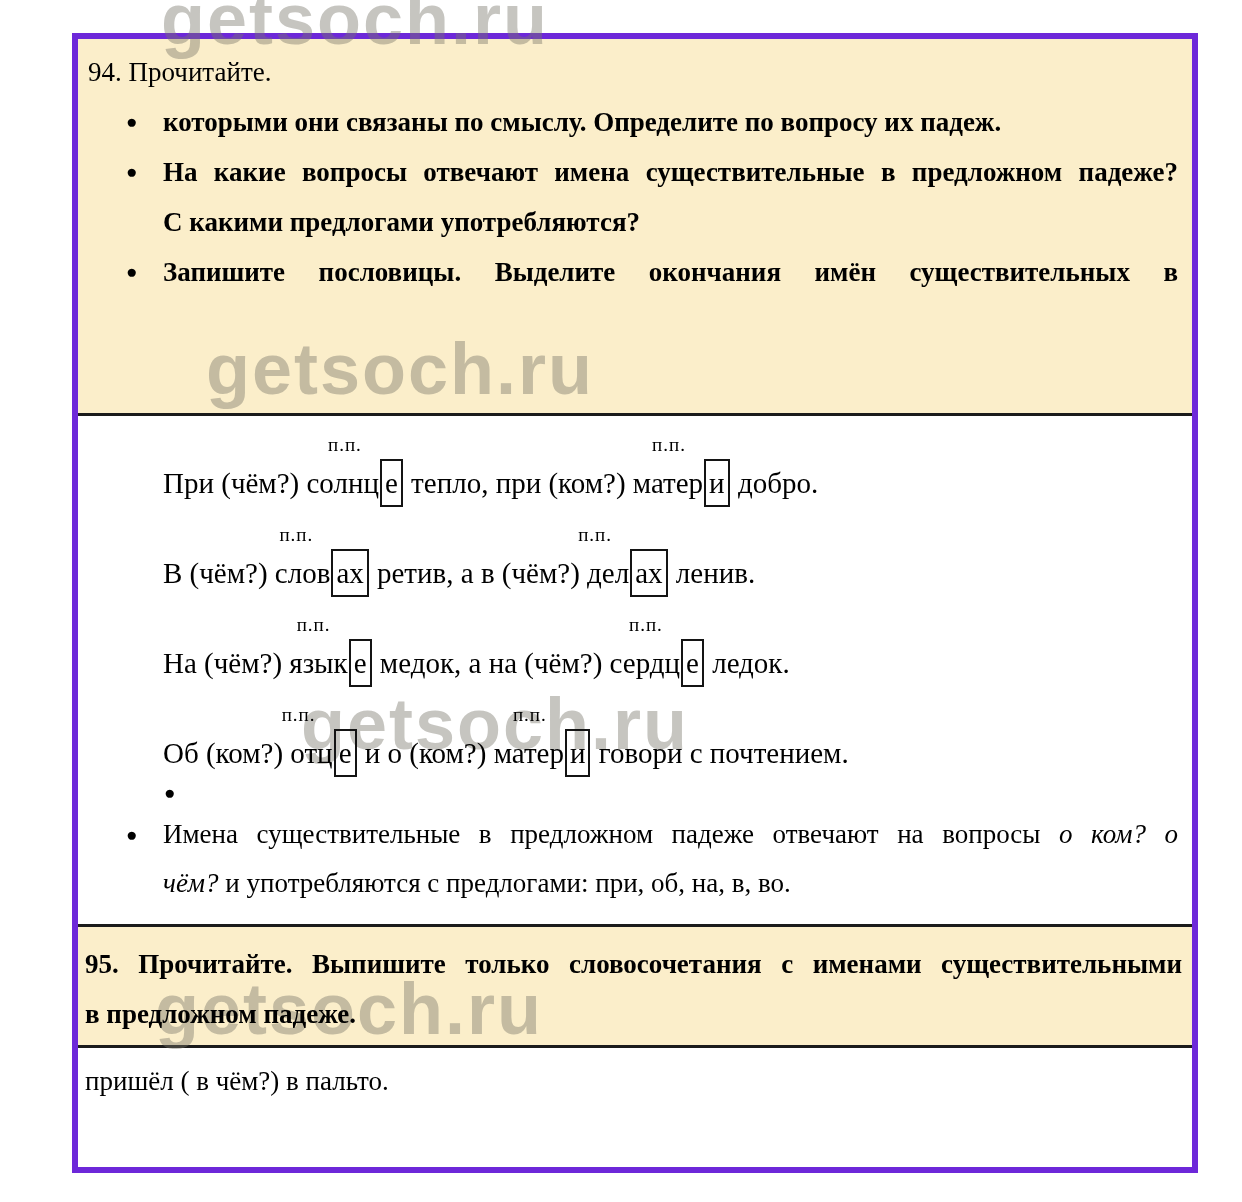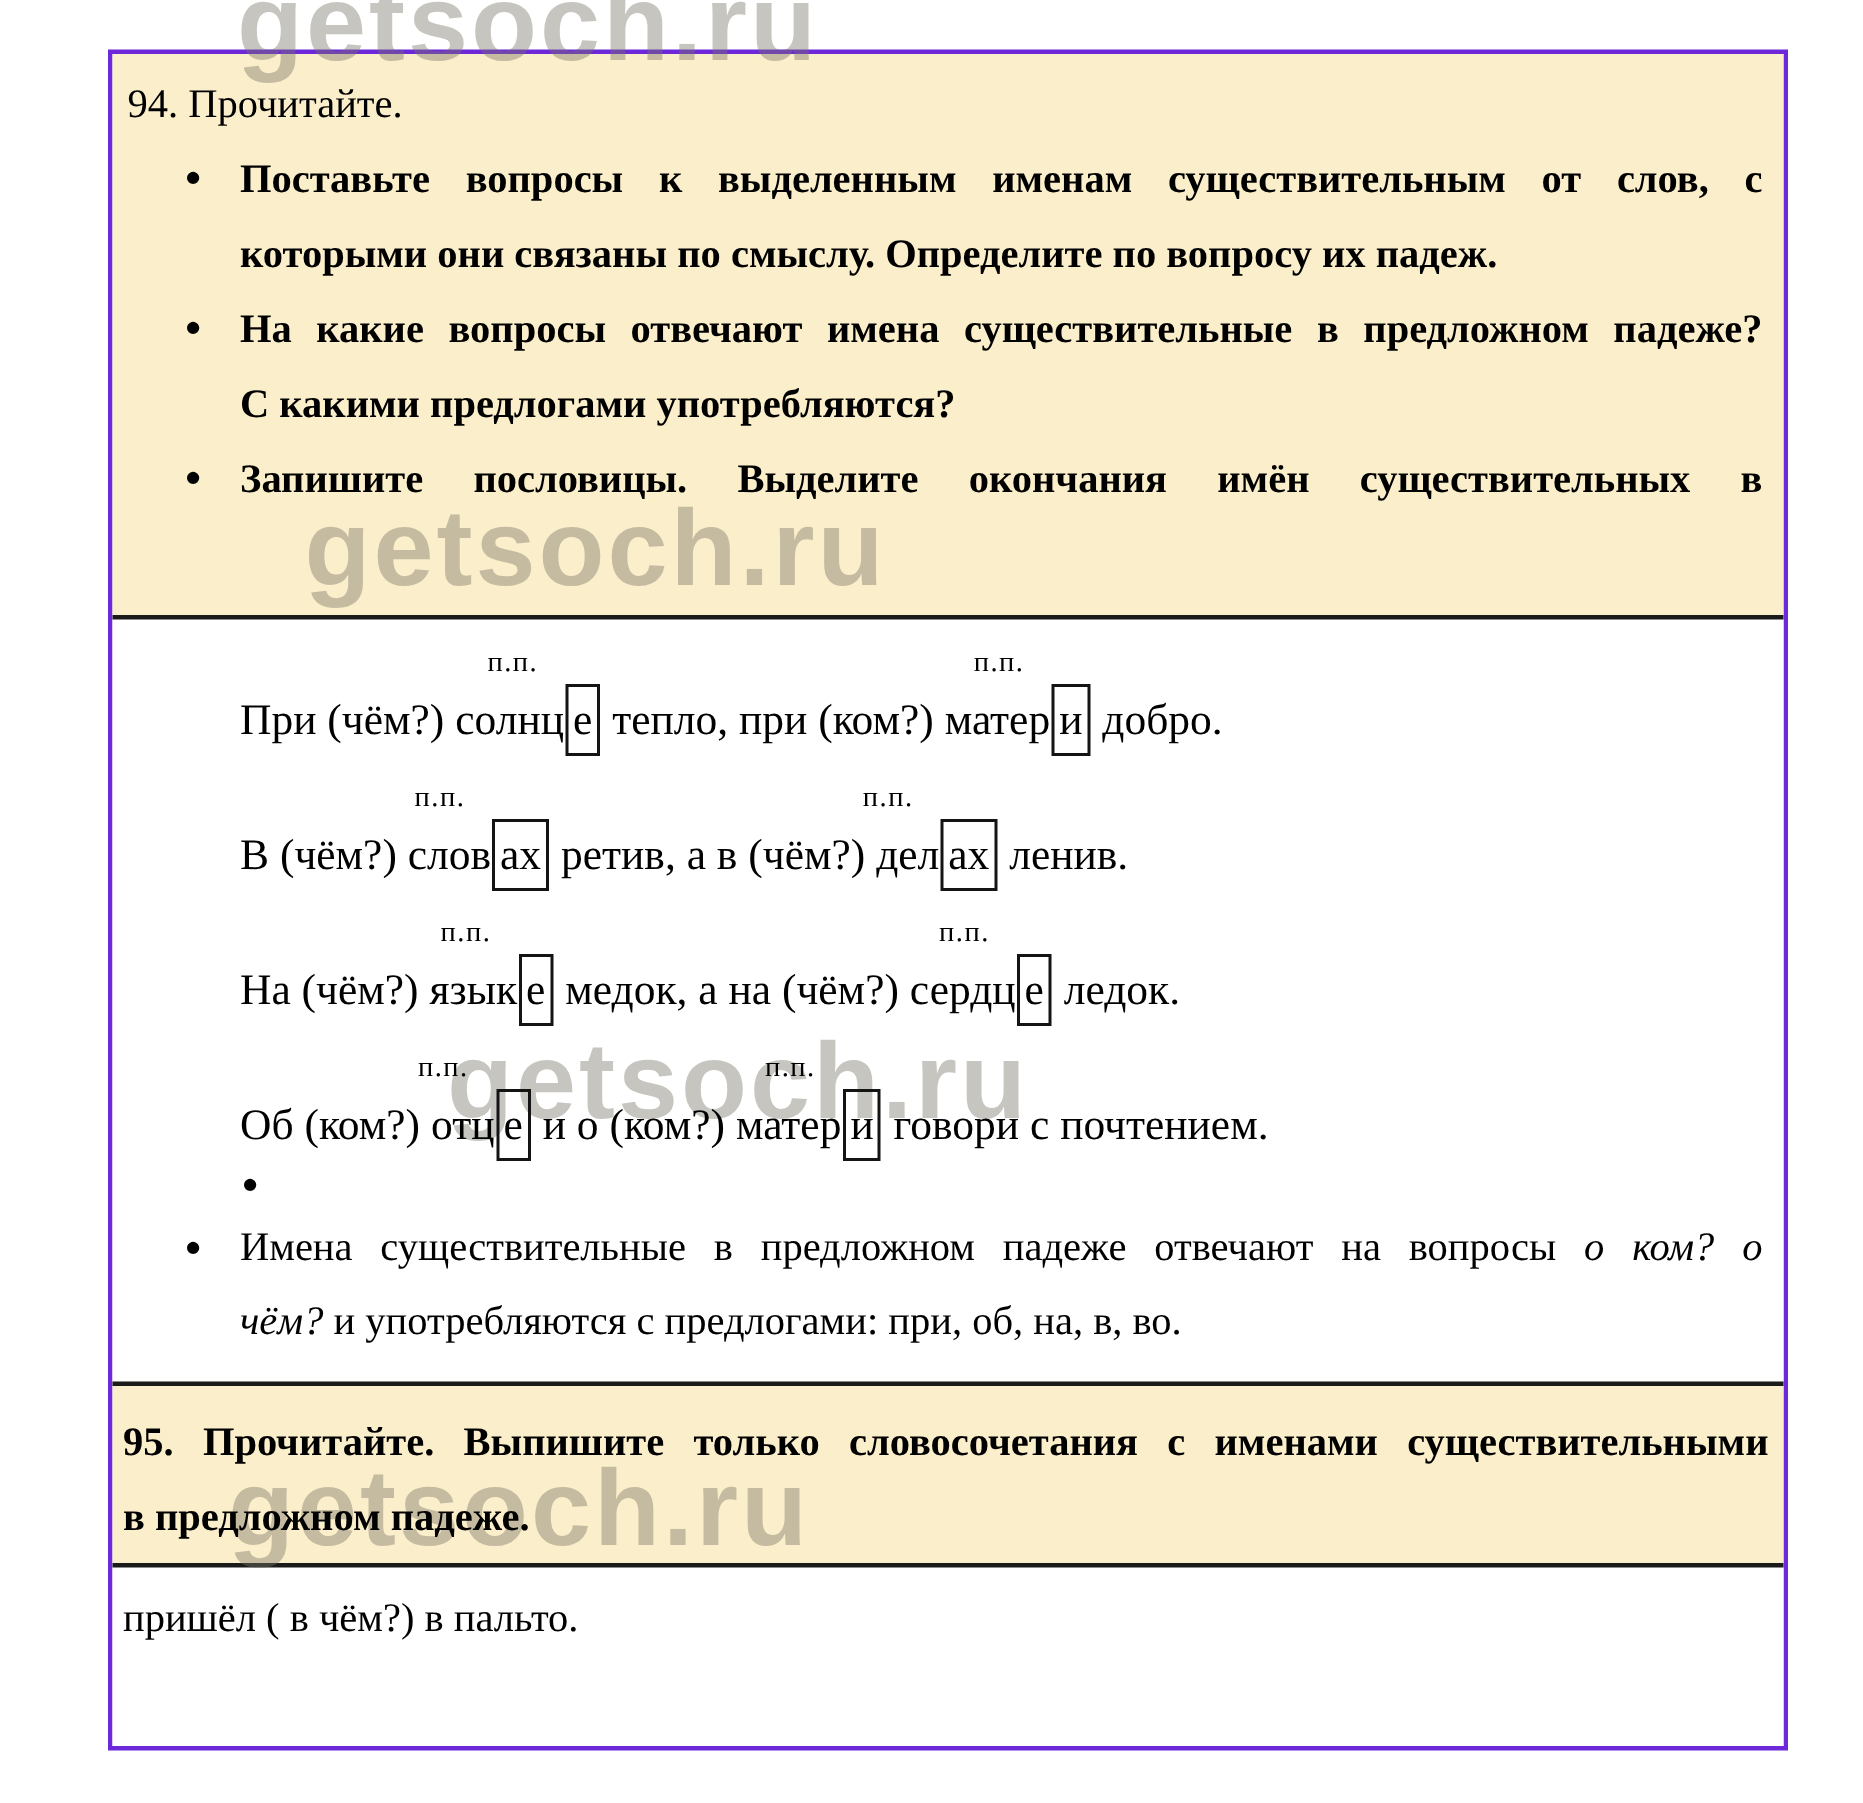--- a/index.html
+++ b/index.html
@@ -1,19 +1,19 @@
 <!DOCTYPE html>
 <html lang="ru"><head>
 <meta charset="utf-8">
 <style>
   html,body{margin:0;padding:0;background:#ffffff;width:1242px;height:1202px;overflow:hidden;
     font-family:"Liberation Serif",serif;color:#000;}
   .page{position:relative;width:1242px;height:1202px;background:#fff;}
   .box{position:absolute;left:72px;top:33px;width:1114px;height:1128px;
-    border:3px solid #6d28d9;background:#fff;}
+    border:6px solid #6d28d9;background:#fff;}
   .sec{box-sizing:border-box;width:100%;}
   .cream{background:#fbeeca;}
   .white{background:#ffffff;}
   .s94{height:374px;padding:8px 12px 0 10px;}
   .sprov{height:511px;border-top:3px solid #1b1b1b;padding:0 12px 0 85px;}
   .s95{height:121px;border-top:3px solid #1b1b1b;padding:12px 10px 0 7px;}
   .sbottom{height:122px;border-top:3px solid #1b1b1b;padding:8px 12px 0 7px;}
   .ct{position:relative;z-index:10;}
   
   .wm{position:absolute;z-index:5;font-family:"Liberation Sans",sans-serif;font-weight:bold;
@@ -58,21 +58,20 @@
     <div class="wm wm3">getsoch.ru</div>
     <div class="wm wm4">getsoch.ru</div>
 
     <section class="sec cream s94">
       <div class="ct">
         <h2 class="extitle">94. Прочитайте.</h2>
         <div id="bullets94" class="bold">
             <div class="brow">
               <span class="dot">●</span>
               <div class="btxt">
-                <div class="ln jl"><span>Поставьте вопросы к выделенным именам существительным от слов, с</span></div>
                 <div class="ln"><span>которыми они связаны по смыслу. Определите по вопросу их падеж.</span></div>
               </div>
             </div>
             <div class="brow">
               <span class="dot">●</span>
               <div class="btxt">
                 <div class="ln jl"><span>На какие вопросы отвечают имена существительные в предложном падеже?</span></div>
                 <div class="ln"><span>С какими предлогами употребляются?</span></div>
               </div>
             </div>

